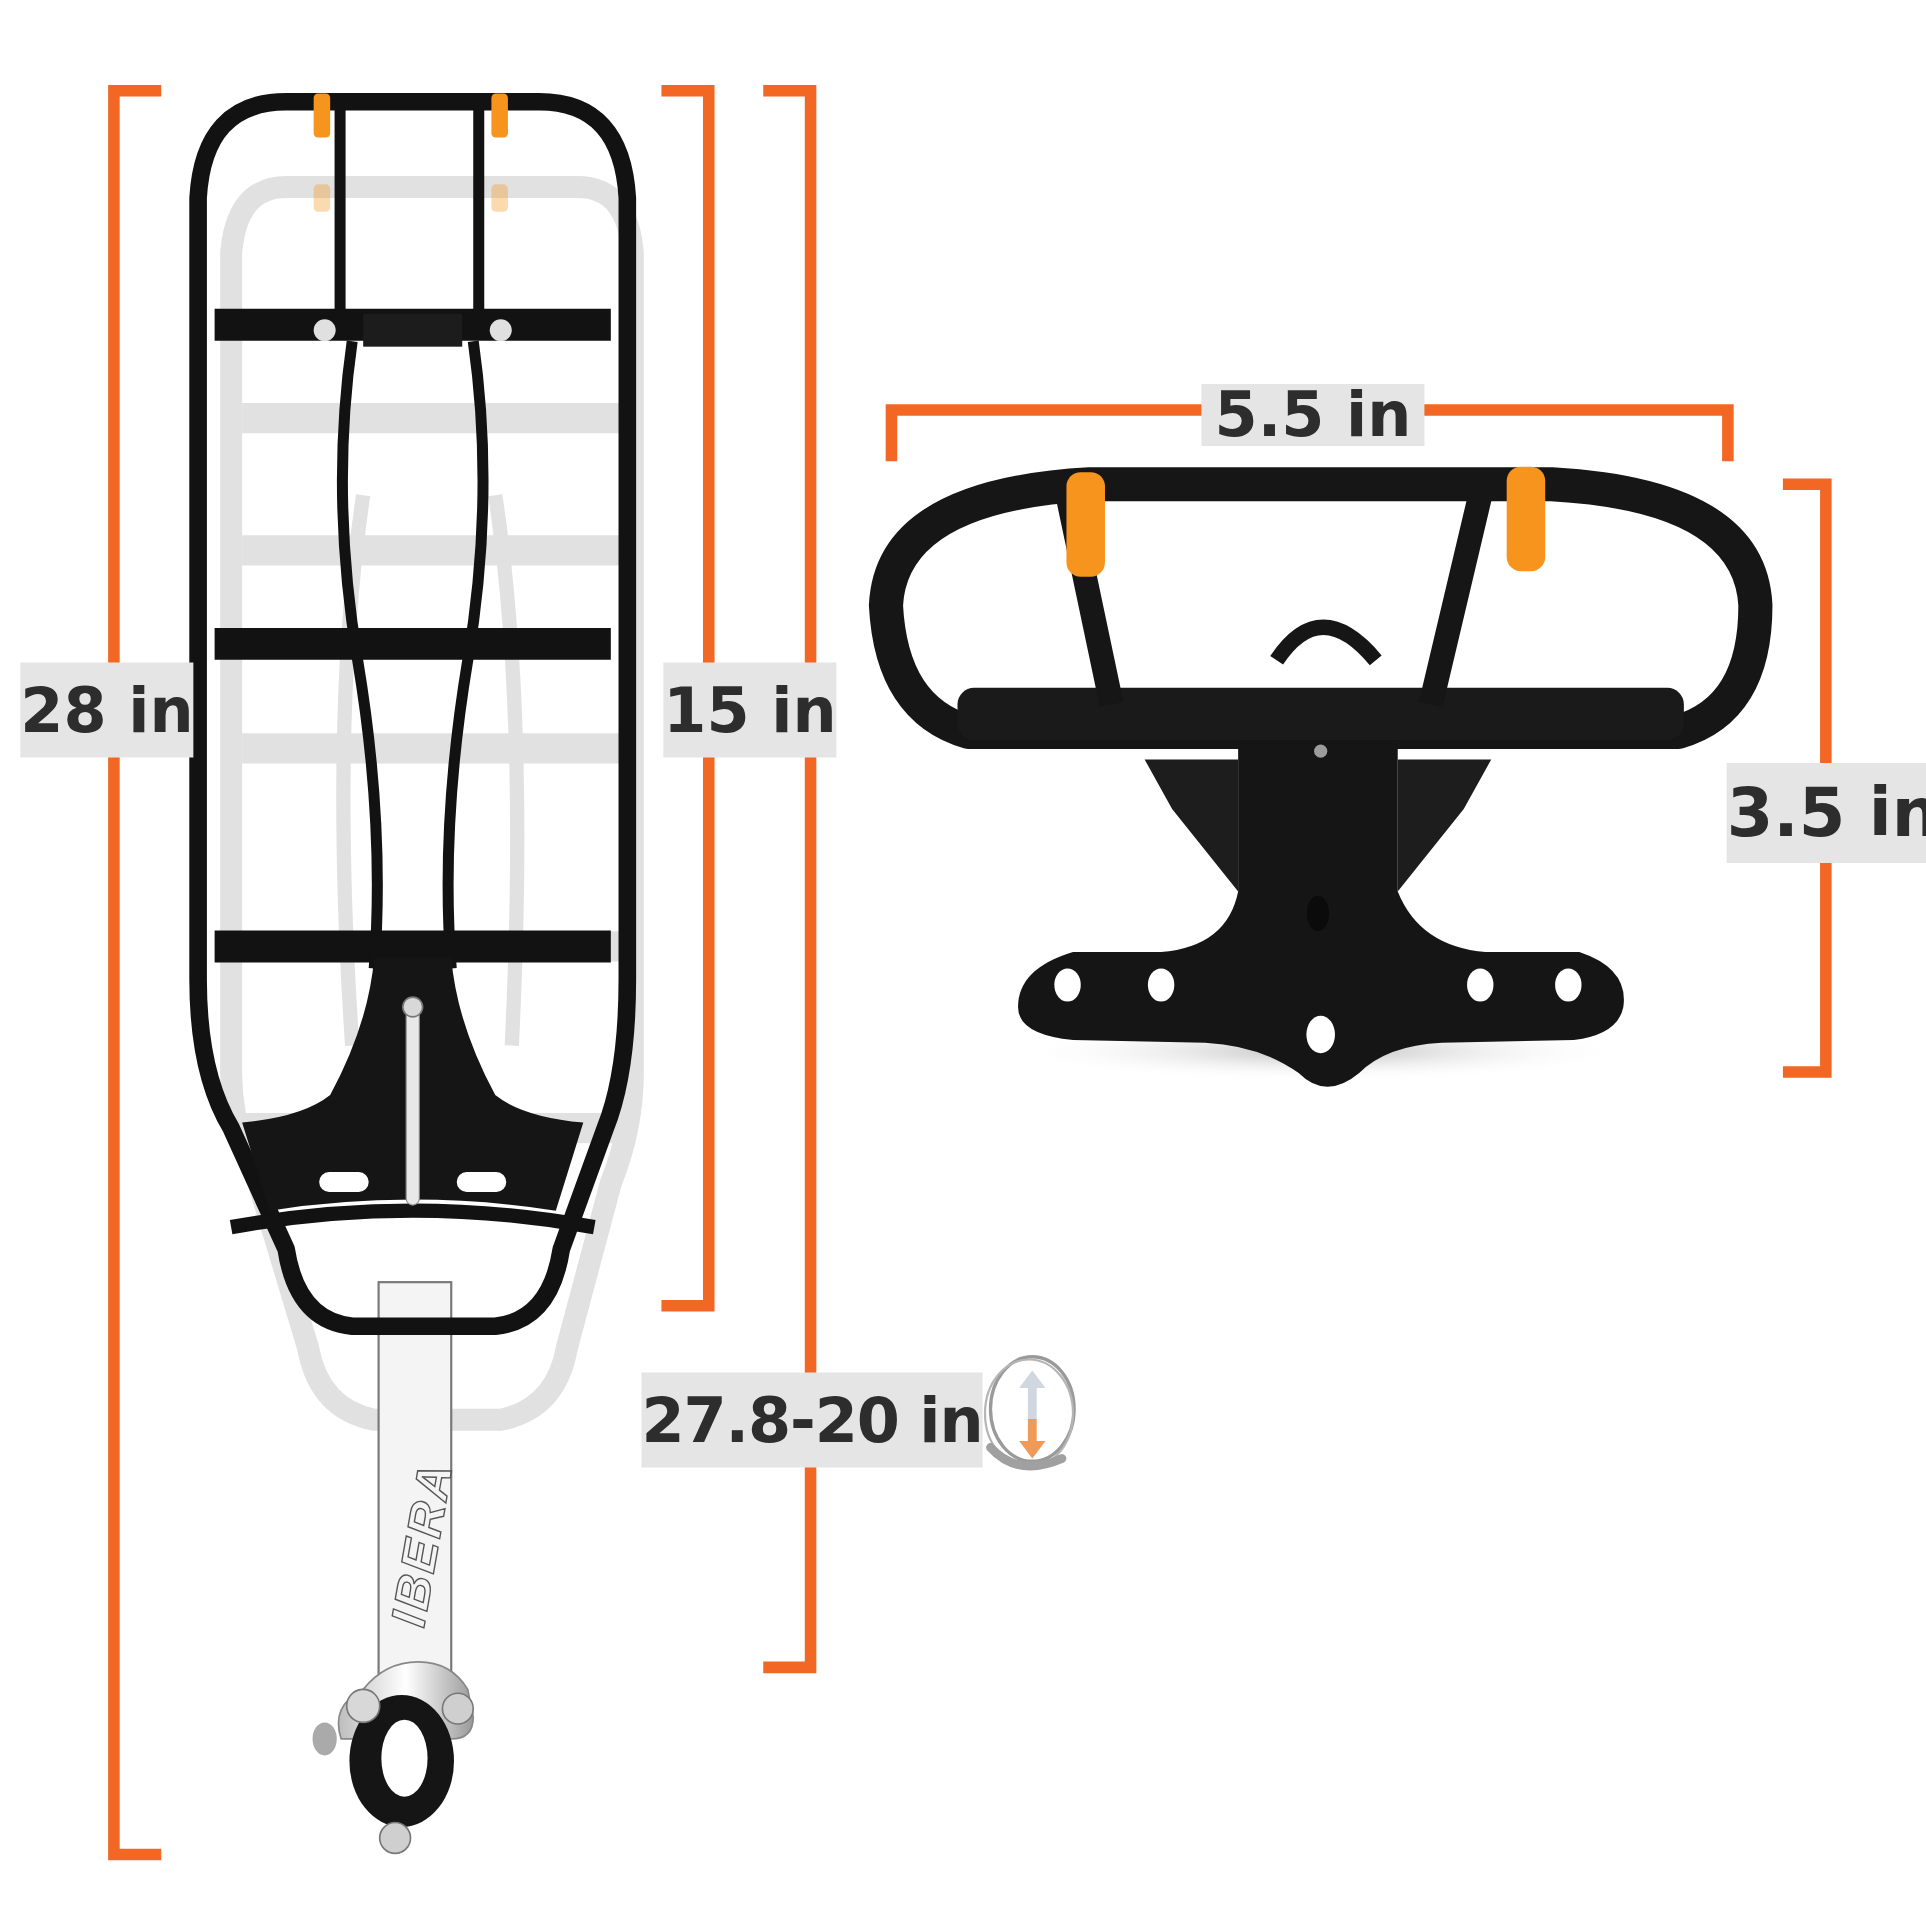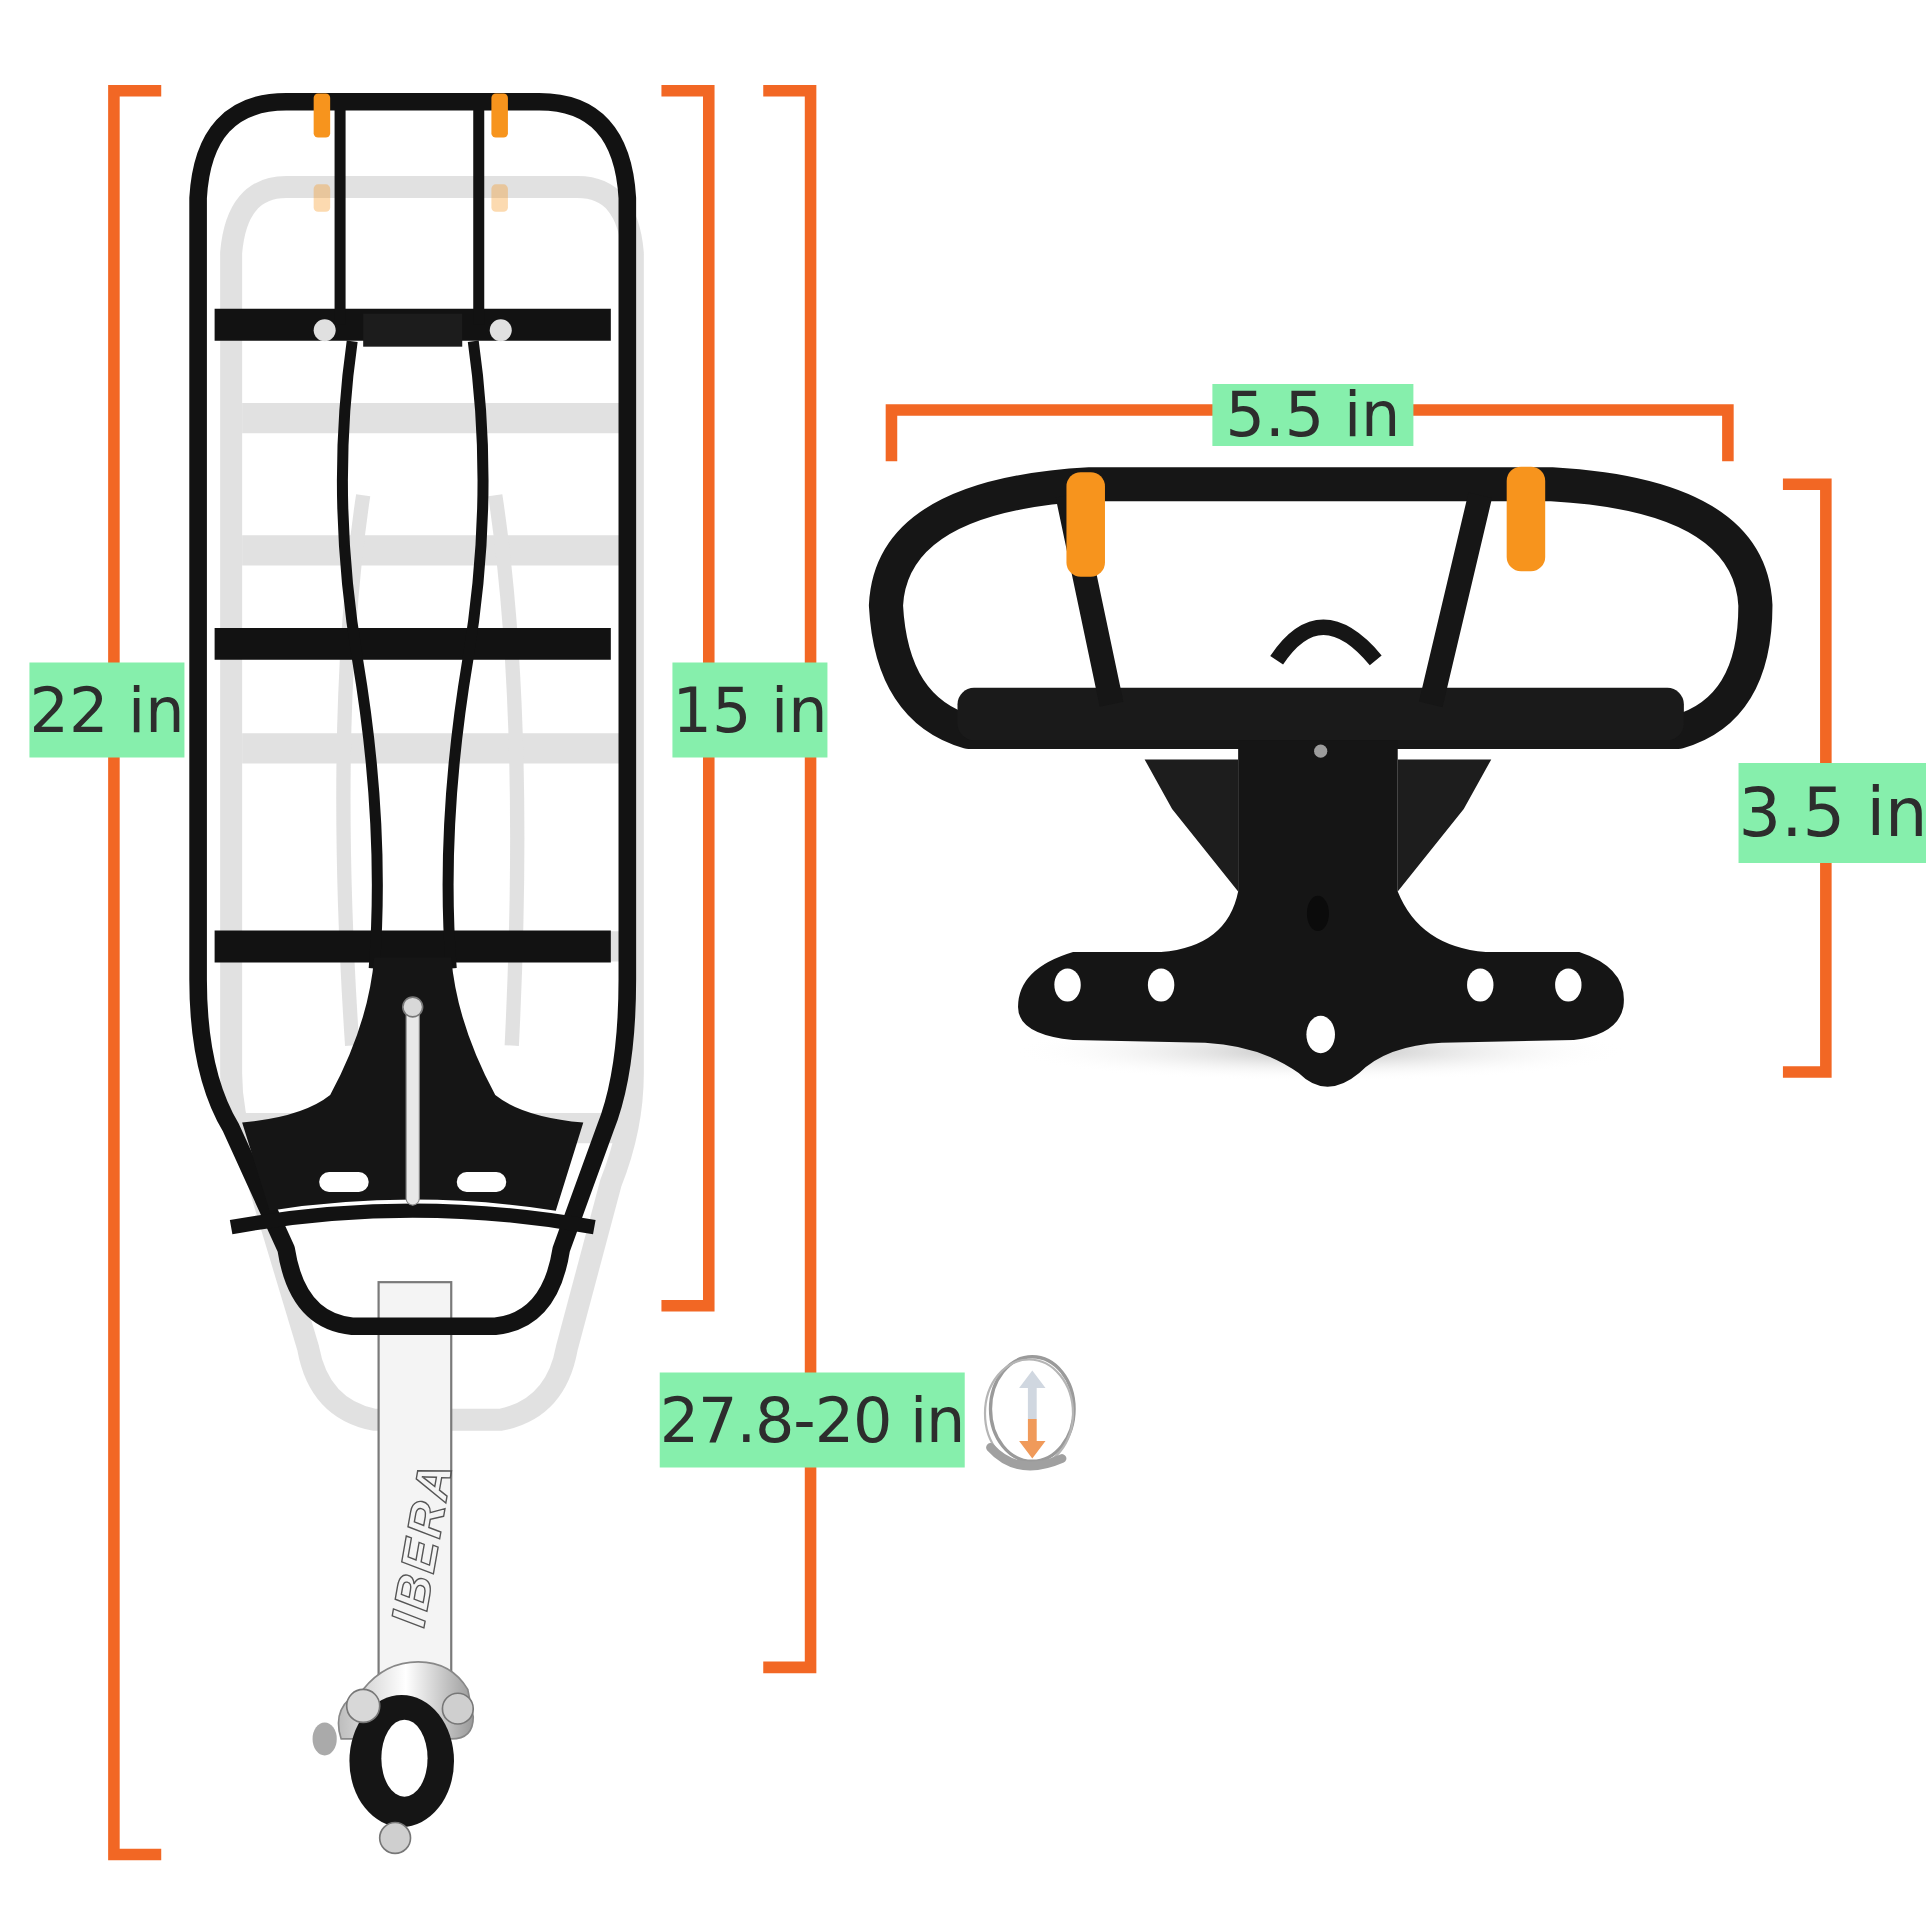--- a/index.html
+++ b/index.html
@@ -1,18 +1,18 @@
 <!DOCTYPE html>
 <html style="font-size:8.8px"><head>
 <meta charset="utf-8">
 <style>
   html, body { margin:0; padding:0; background:#ffffff; }
   body { width:1926px; height:1926px; position:relative; overflow:hidden; font-family:"DejaVu Sans","Liberation Sans",sans-serif; }
   .layer { position:absolute; left:0; top:0; width:1926px; height:1926px; }
-  .dim-label { position:absolute; font-family:"DejaVu Sans","Liberation Sans",sans-serif; font-weight:normal; color:#2d2d2d; white-space:nowrap; line-height:1; background:#86efac; }
+  .dim-label { position:absolute; font-family:"DejaVu Sans","Liberation Sans",sans-serif; font-weight:bold; color:#2d2d2d; white-space:nowrap; line-height:1; background:#e5e5e5; }
   .dim-label.v { transform:translate(-50%,-50%); padding:16.5px 0; }
   .dim-label.h { transform:translate(-50%,-50%); padding:0 13.2px; }
   #lbl-22 { left:107px; top:710px; font-size:62px; }
   #lbl-15 { left:750px; top:710px; font-size:62px; }
   #lbl-1720 { left:812px; top:1420px; font-size:62px; letter-spacing:-1.1px; }
   #lbl-55 { left:1313px; top:415px; font-size:62px; }
   #lbl-35 { left:1833px; top:813px; font-size:67px; }
   .adjust-icon { position:absolute; left:974px; top:1354px; width:110px; height:121px; }
 </style>
 </head>
@@ -108,21 +108,21 @@
     <ellipse cx="2690" cy="1790" rx="24" ry="30"></ellipse>
     <ellipse cx="2850" cy="1790" rx="24" ry="30"></ellipse>
     <ellipse cx="2400" cy="1880" rx="26" ry="34"></ellipse>
   </g>
   <circle cx="2400" cy="1365" r="12" fill="#9c9c9c"></circle>
 
   <rect x="1938" y="858" width="70" height="190" rx="26" fill="#F7941D"></rect>
   <rect x="2738" y="848" width="70" height="190" rx="26" fill="#F7941D"></rect>
 </svg>
 
-<div id="lbl-22" class="dim-label v">22 in</div>
+<div id="lbl-22" class="dim-label v">28 in</div>
 <div id="lbl-15" class="dim-label v">15 in</div>
 <div id="lbl-1720" class="dim-label v">27.8-20 in</div>
 <div id="lbl-55" class="dim-label h">5.5 in</div>
 <div id="lbl-35" class="dim-label v">3.5 in</div>
 
 <svg class="adjust-icon" viewBox="0 0 200 220" xmlns="http://www.w3.org/2000/svg">
   <ellipse cx="106" cy="100" rx="76" ry="95" fill="none" stroke="#9a9a9a" stroke-width="6"></ellipse>
   <ellipse cx="100" cy="108" rx="80" ry="98" fill="none" stroke="#b5b5b5" stroke-width="4"></ellipse>
   <path d="M30 170 Q80 225 160 190" fill="none" stroke="#a0a0a0" stroke-width="16" stroke-linecap="round"></path>
   <path d="M106 30 L130 62 L114 62 L114 118 L98 118 L98 62 L82 62 Z" fill="#d0d7e0"></path>

